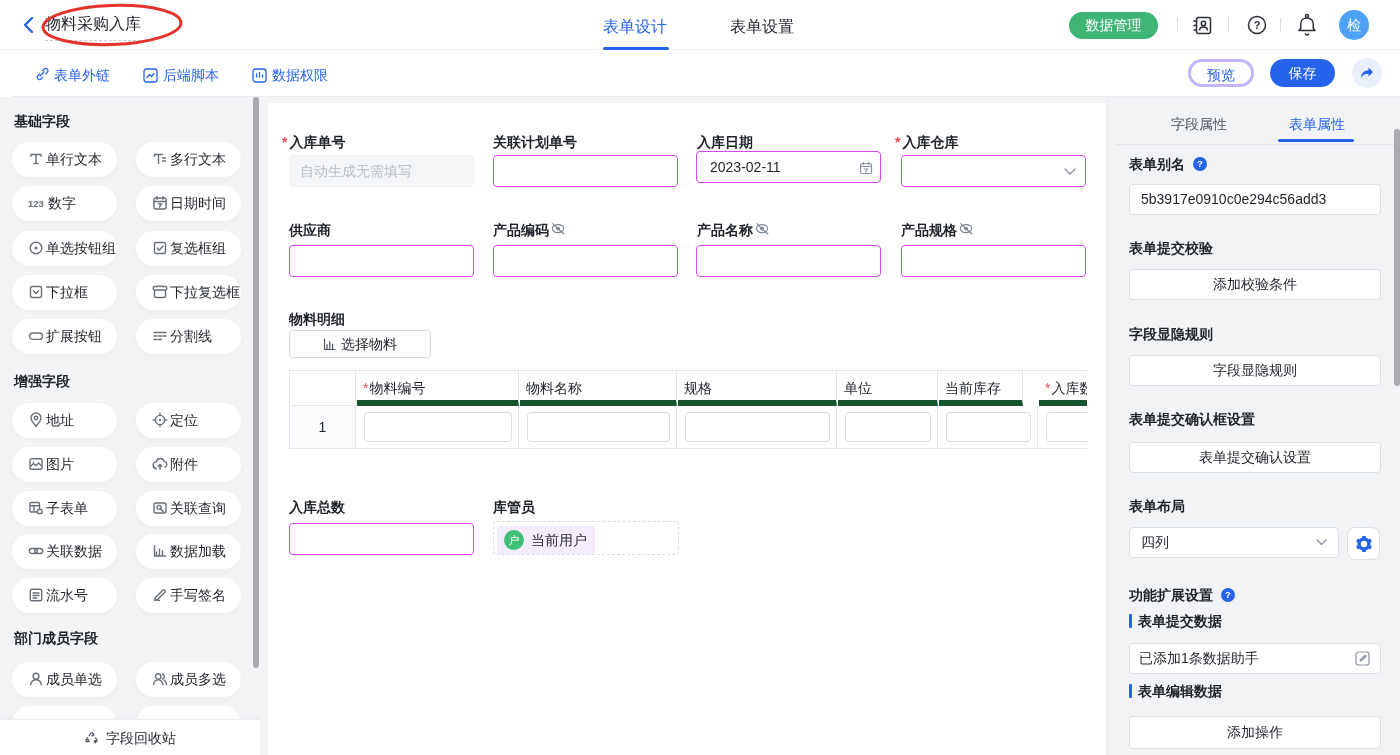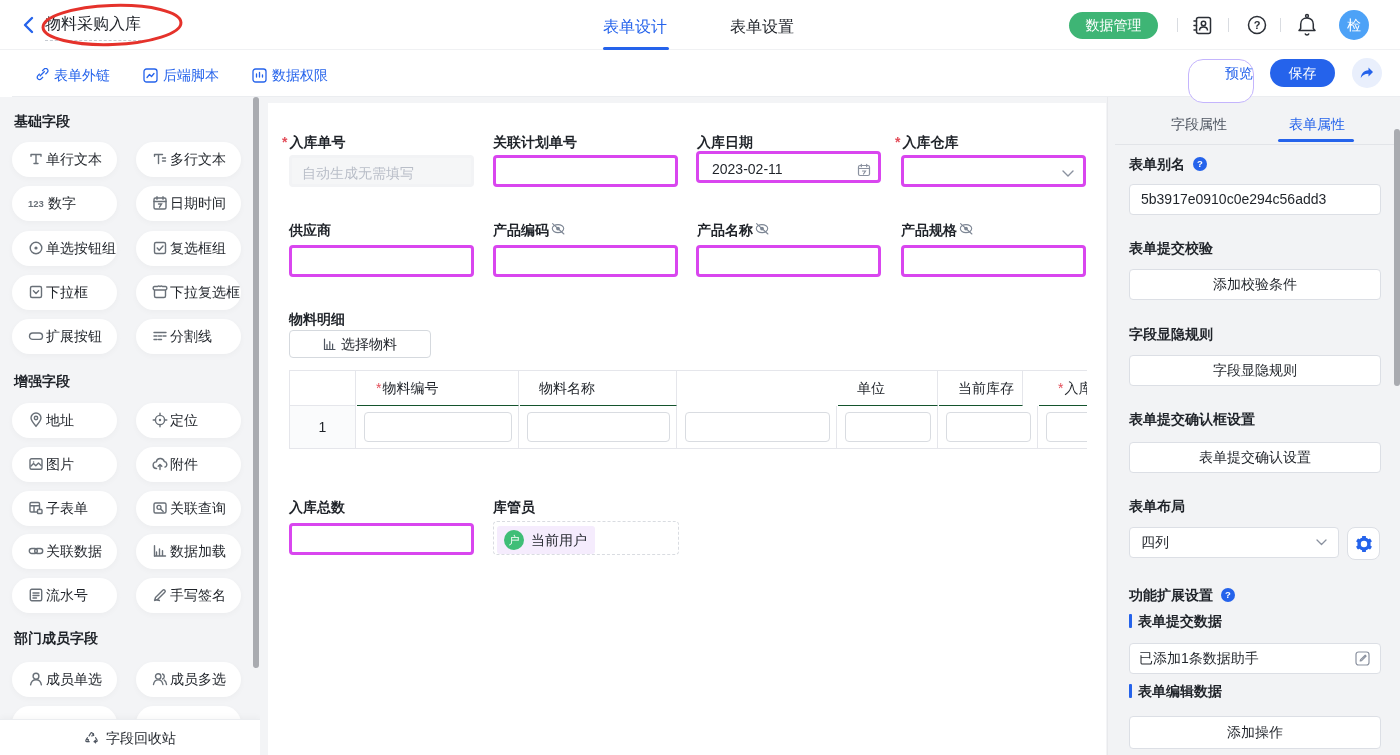--- a/index.html
+++ b/index.html
@@ -14,53 +14,53 @@
 #tab-underline { position:absolute; left:603px; top:47px; width:66px; height:3px; background:#2563eb; border-radius:2px; }
 #tab-setting { position:absolute; left:730px; top:17px; font-size:16px; color:#1f2329; }
 .pillgreen { position:absolute; left:1069px; top:12px; width:89px; height:27px; background:#3eb575; border-radius:14px; color:#fff; font-size:14px; text-align:center; line-height:27px; }
 .vsep { position:absolute; top:18px; width:1px; height:14px; background:#d9dce1; }
 #avatar { position:absolute; left:1339px; top:10px; width:30px; height:30px; border-radius:50%; background:#4da2f7; color:#fff; font-size:14px; text-align:center; line-height:30px; }
 
 
 #toolbar { position:absolute; left:12px; top:50px; width:1400px; height:47px; background:#fff; border-bottom:1px solid #ebedf0; z-index:29; }
 .tool-link { position:absolute; top:17px; color:#2563eb; font-size:14px; }
 .tool-link svg { vertical-align:-3px; margin-right:5px; }
-#btn-preview { position:absolute; left:1176px; top:9px; width:66px; height:44px; border:1px solid #c4b5fd; border-radius:15px; color:#2563eb; background:#fff; text-align:right; line-height:26px; font-size:14px; }
+#btn-preview { position:absolute; left:1176px; top:9px; width:66px; height:28px; border:3px solid #c4b5fd; border-radius:15px; color:#2563eb; background:#fff; text-align:center; line-height:26px; font-size:14px; }
 #btn-save { position:absolute; left:1258px; top:9px; width:65px; height:28px; background:#2563eb; border-radius:15px; color:#fff; text-align:center; line-height:28px; font-size:14px; }
 #btn-share { position:absolute; left:1340px; top:8px; width:30px; height:30px; background:#e9effc; border-radius:50%; }
 
 
 #sidebar { position:absolute; left:0; top:97px; width:260px; height:658px; background:#f3f4f6; overflow:hidden; }
 .sec-h { position:absolute; left:14px; font-size:14px; font-weight:bold; color:#1f2329; }
 .fbtn { position:absolute; width:105px; height:35px; background:#fff; border-radius:17.5px; font-size:14px; color:#1f2329; box-shadow:0 2px 6px rgba(31,35,41,0.03); }
 .fbtn svg { position:absolute; left:16px; top:9px; }
 .fbtn span { position:absolute; left:34px; top:9px; white-space:nowrap; }
 .c2 { left:136px; }
 .c1 { left:12px; }
 #recycle { position:absolute; left:0px; top:622px; width:260px; height:36px; background:#fff; border-top:1px solid #ebedf0; text-align:center; line-height:36px; color:#1f2329; z-index:5; box-shadow:0 -2px 6px rgba(0,0,0,0.03); }
 #sb-scroll { position:absolute; left:253px; top:97px; width:6px; height:571px; background:#a9abb0; border-radius:3px; z-index:6; }
 
 
 #canvas-bg { position:absolute; left:260px; top:97px; width:847px; height:658px; background:#f3f4f6; }
 #paper { position:absolute; left:268px; top:103px; width:838px; height:652px; background:#fff; overflow:hidden; }
 .flabel { position:absolute; font-size:14px; font-weight:bold; color:#1f2329; white-space:nowrap; }
 .req:before { content:"*"; color:#e34d59; margin-right:2px; }
-.finput { position:absolute; width:185px; height:32px; background:#fff; border:3px solid #d946ef; border-radius:4px; }
+.finput { position:absolute; width:185px; height:32px; background:#fff; border:1px solid #d946ef; border-radius:4px; }
 .finput.dis { background:#f5f6f7; border-color:#f2f3f5; color:#b9bec8; line-height:30px; padding-left:10px; font-size:14px; }
 
 
 #rpanel { position:absolute; left:1107px; top:97px; width:293px; height:658px; background:#f2f3f5; border-left:1px solid #e8e9ec;padding-left:12px; }
 .rp-label { position:absolute; left:21px; font-size:14px; font-weight:bold; color:#1f2329; white-space:nowrap; }
 .rp-box { position:absolute; left:21px; width:252px; height:31px; background:#fff; border:1px solid #dcdfe5; border-radius:4px; font-size:14px; }
 .rp-btn { text-align:center; line-height:29px; color:#1f2329; }
 #rp-scroll { position:absolute; left:1394px; top:129px; width:6px; height:257px; background:#a9abb0; border-radius:3px; z-index:10; }
 .bluebar { position:absolute; left:21px; width:3px; height:14px; background:#2563eb; border-radius:1px; }
 
 
-.tcell { position:absolute; height:35px; border-right:1px solid #e5e6eb; border-bottom:1px solid #14532d; line-height:35px; padding-left:19px; color:#1f2329; font-size:14px; background:#fff; }
+.tcell { position:absolute; height:35px; border-right:1px solid #e5e6eb; border-bottom:6px solid #14532d; line-height:35px; padding-left:6px; color:#1f2329; font-size:14px; background:#fff; }
 .tcell.b { top:35px; height:42px; border-bottom:none; line-height:42px; padding-left:0; }
 .req2 { color:#e34d59; margin-right:1px; }
 .tinput { position:absolute; left:7px; top:6px; height:30px; background:#fff; border:1px solid #d9dce1; border-radius:4px; }
 </style>
 </head>
 <body>
 
 <div id="topbar">
   <svg class="abs" style="left:20px;top:16px" width="18" height="18" viewBox="0 0 18 18">
       <path d="M12 2 L5 9 L12 16" fill="none" stroke="#2563eb" stroke-width="2.4" stroke-linecap="round" stroke-linejoin="round"></path>
@@ -349,20 +349,21 @@
   <div style="position:absolute;left:21px;top:227px;width:142px;height:28px;border:1px solid #d5d9de;border-radius:4px;background:#fff;text-align:center;line-height:26px;color:#1f2329">
     <svg style="vertical-align:-2px;margin-right:5px" width="13" height="13" viewBox="0 0 13 13" fill="none" stroke="#4e5560" stroke-width="1.2">
         <path d="M1.5 1 v10.5 h10.5 M4 11 v-4.5 M6.8 11 V3.5 M9.6 11 V6" stroke-linecap="round"></path>
       </svg>选择物料</div>
 
   <div id="subtable" style="position:absolute;left:21px;top:267px;width:798px;height:79px;border:1px solid #e5e6eb;border-right:none;overflow:hidden">
     <div class="abs" style="left:0;top:0;width:66px;height:35px;border-right:1px solid #e5e6eb;border-bottom:1px solid #e5e6eb;background:#fff"></div>
     <div class="abs" style="left:0;top:35px;width:66px;height:42px;border-right:1px solid #e5e6eb;background:#fafbfc;text-align:center;line-height:42px;color:#1f2329">1</div>
     <div class="tcell h" style="left:67px;width:162px"><span class="req2">*</span>物料编号</div>
     <div class="tcell h" style="left:230px;width:157px">物料名称</div>
+    <div class="tcell h" style="left:388px;width:159px">规格</div>
     <div class="tcell h" style="left:548px;width:100px">单位</div>
     <div class="tcell h" style="left:649px;width:84px">当前库存</div>
     <div class="tcell h" style="left:749px;width:120px;border-right:none"><span class="req2">*</span>入库数量</div>
     <div class="tcell b" style="left:67px;width:162px">
         <div class="tinput" style="width:148px"></div>
       </div>
     <div class="tcell b" style="left:230px;width:157px">
         <div class="tinput" style="width:143px"></div>
       </div>
     <div class="tcell b" style="left:388px;width:159px">

